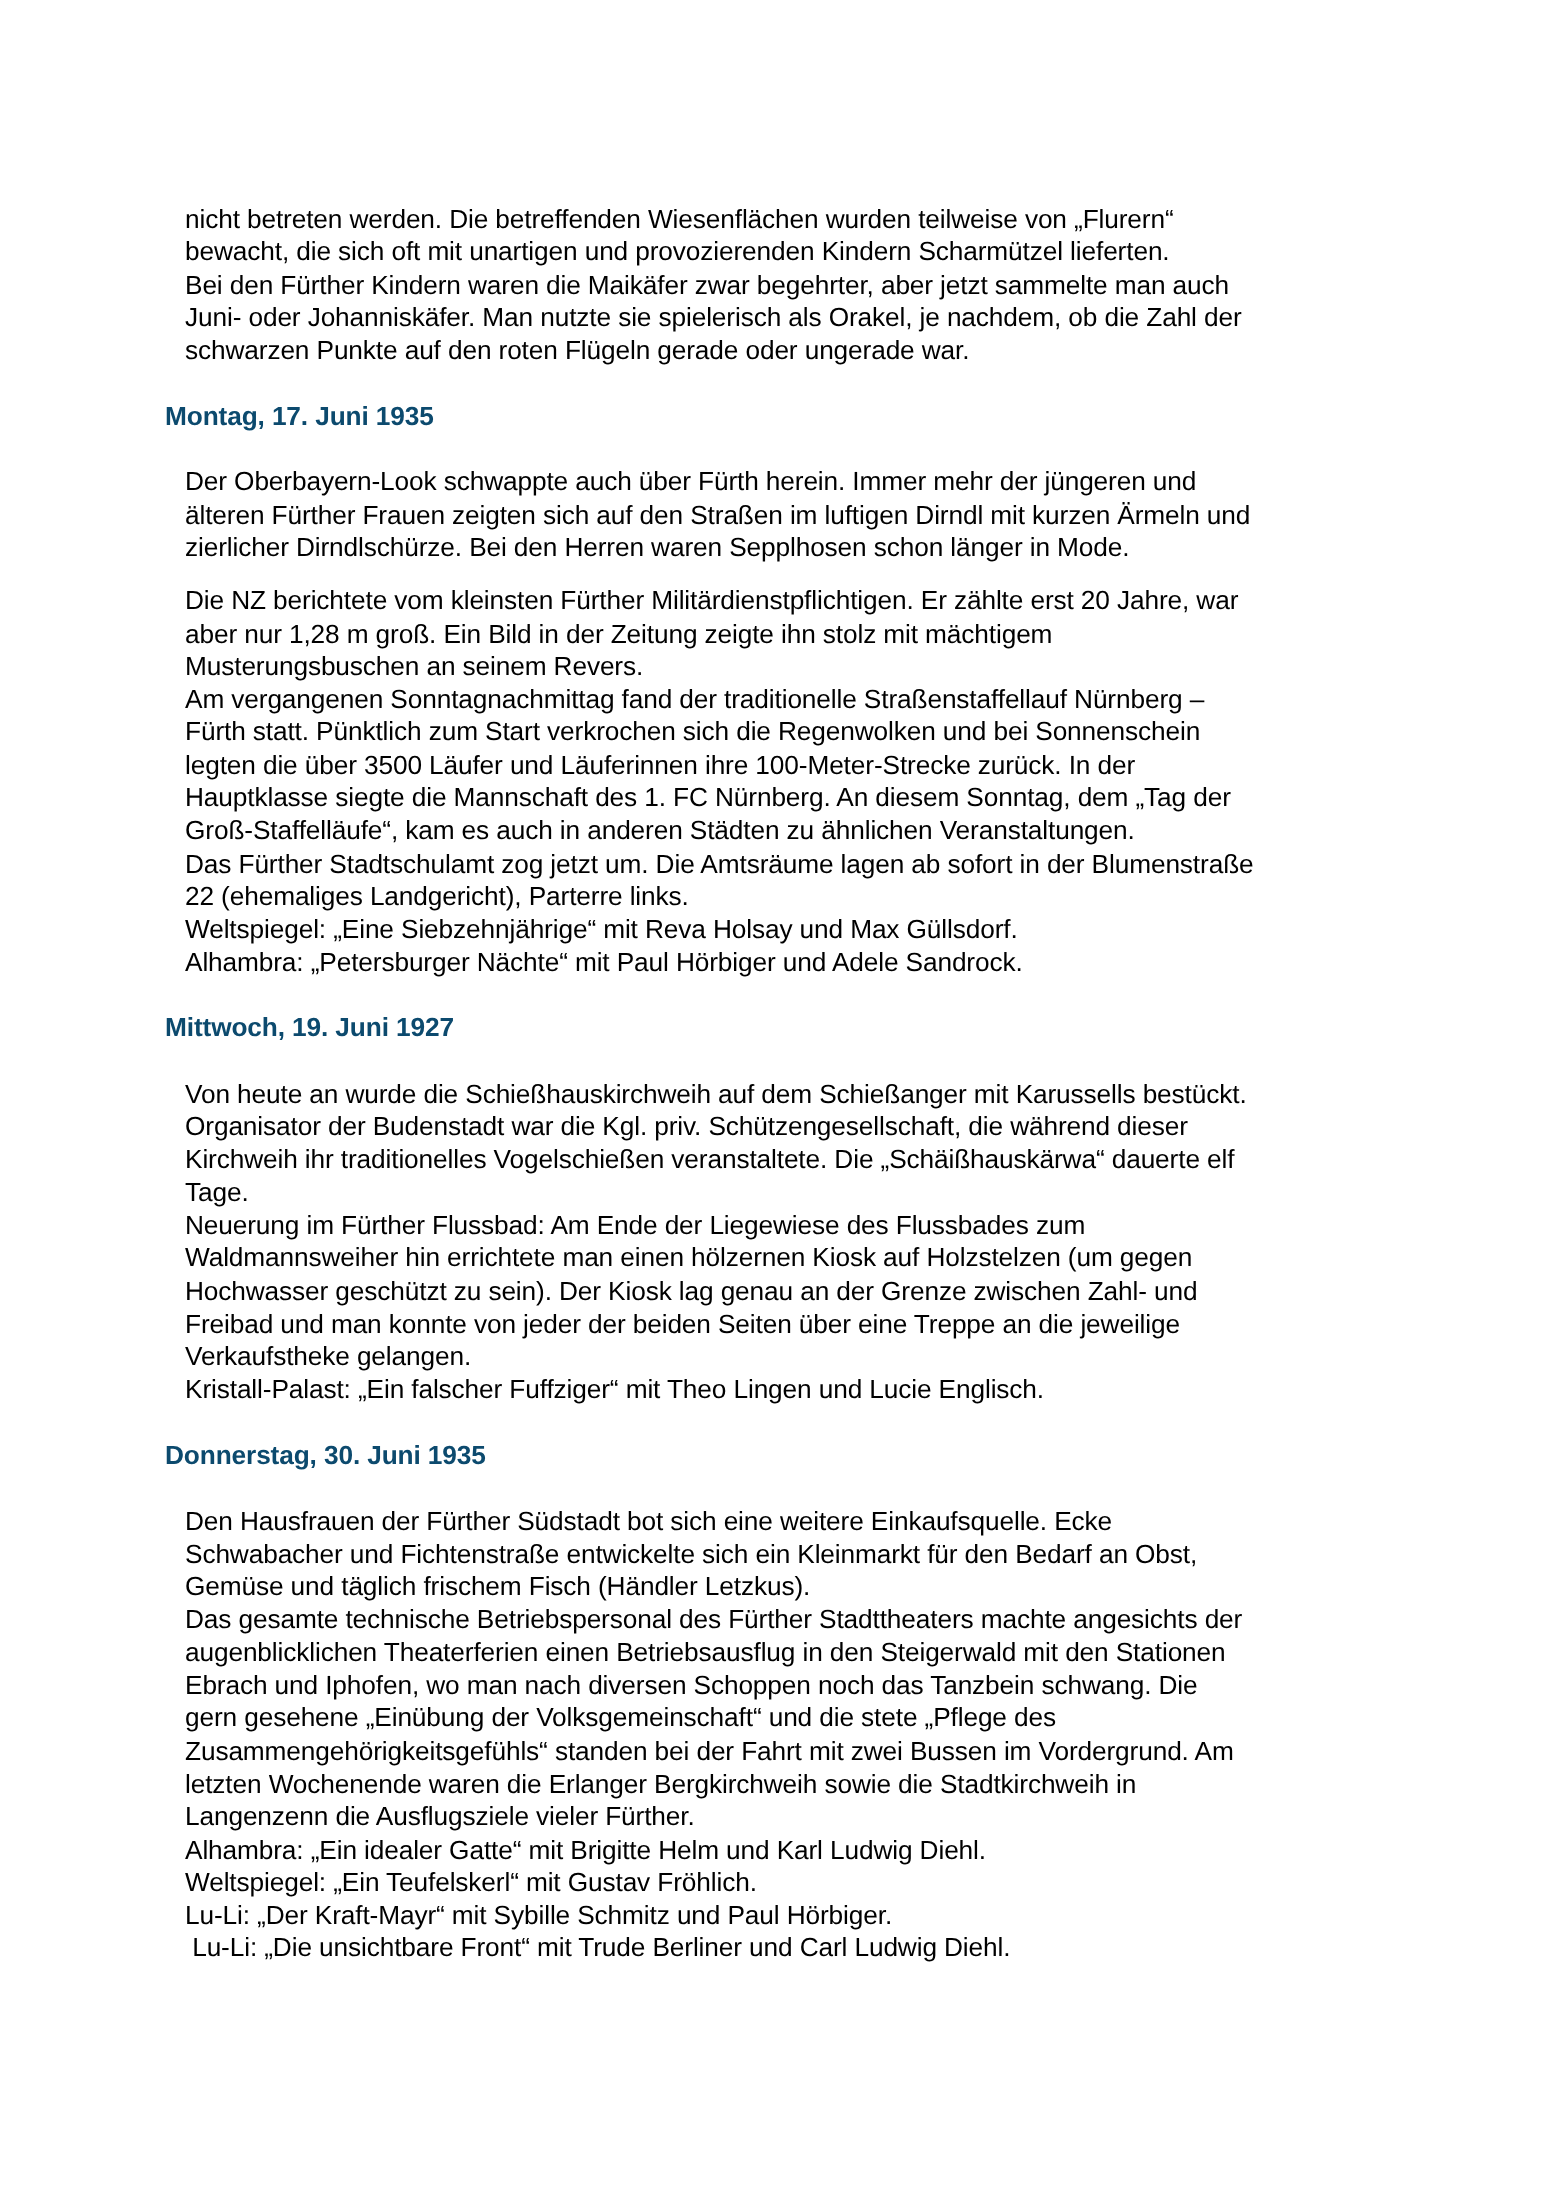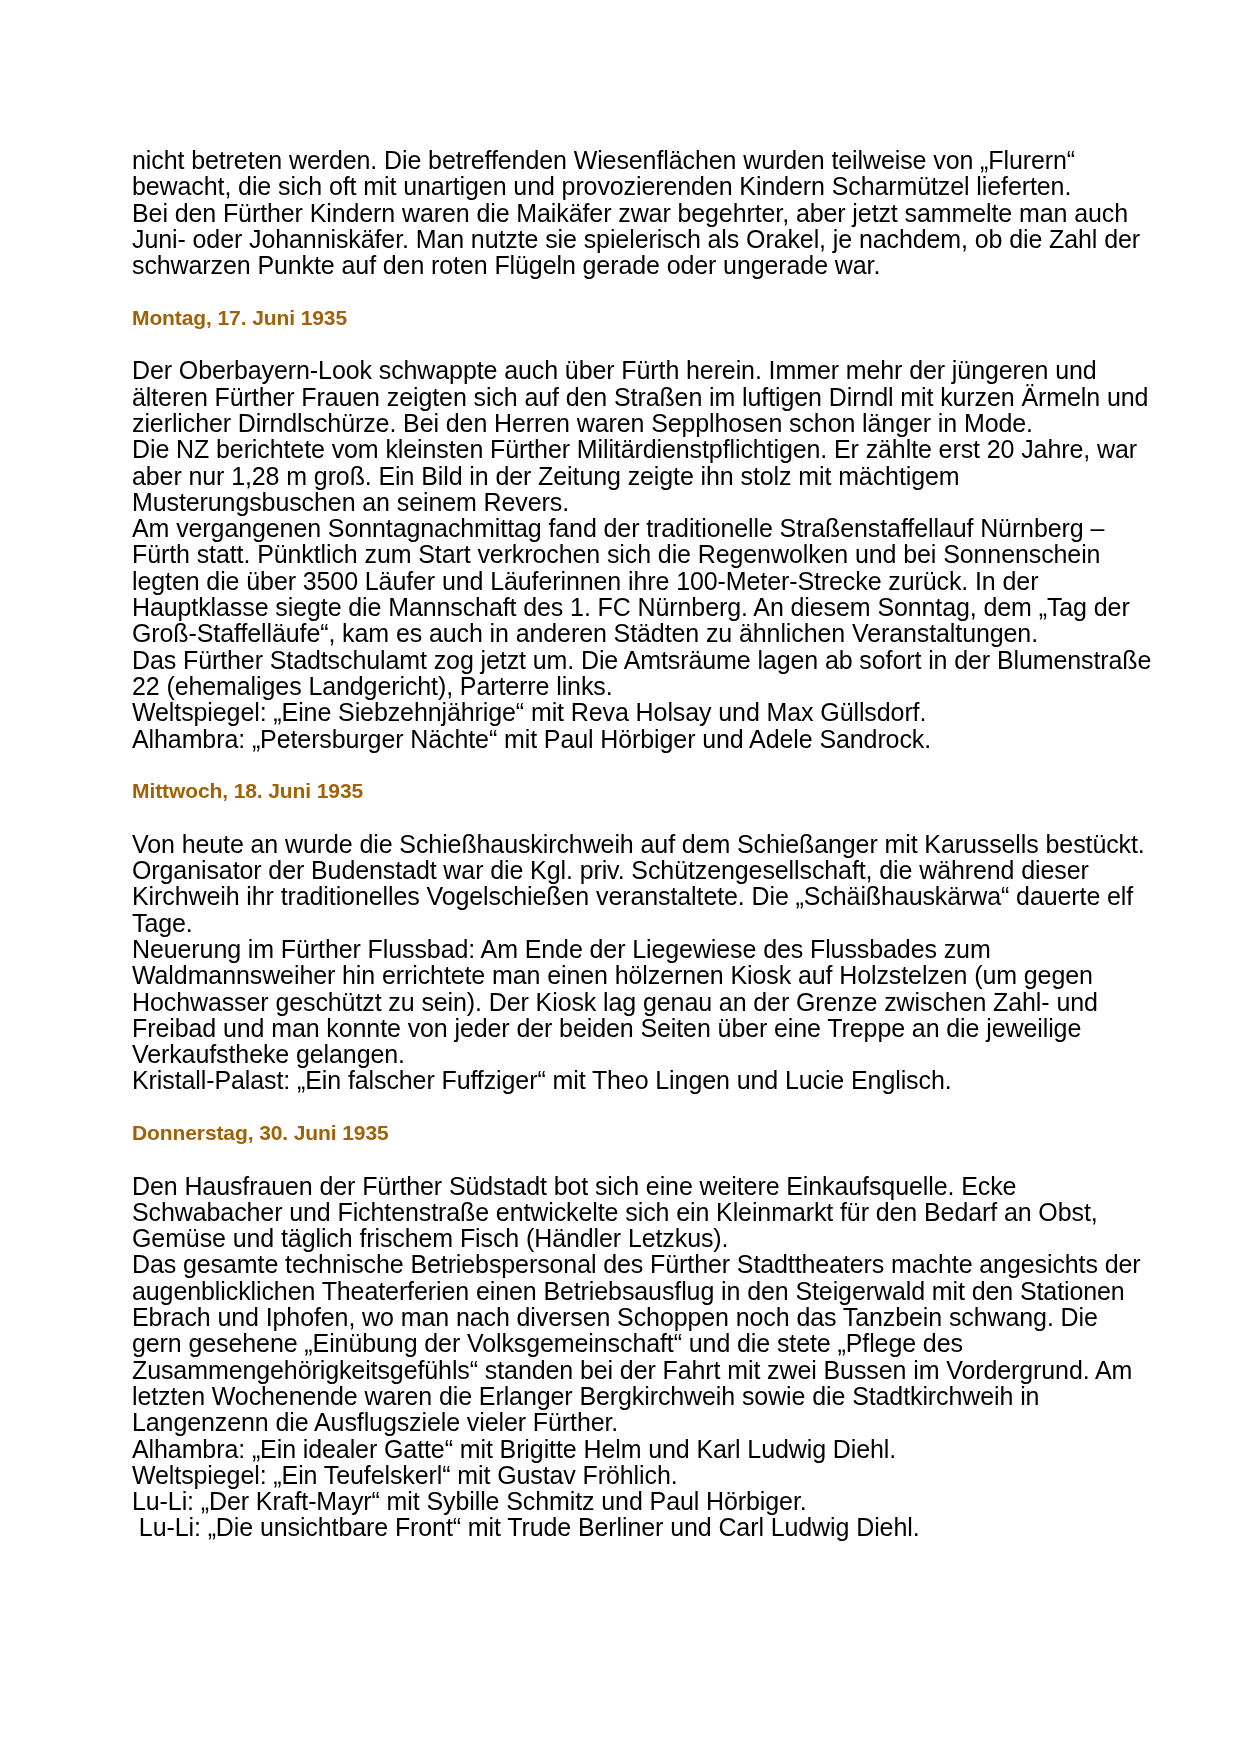--- a/index.html
+++ b/index.html
@@ -16,34 +16,34 @@
     overflow: hidden;
     box-sizing: border-box;
     padding: 147px 70px 60px 132px;
     font-family: "Liberation Sans", "DejaVu Sans", sans-serif;
     color: #000000;
   }
   .doc {
     width: 1060px;
   }
   .section-body {
-    margin: 0;
-    font-size: 25px;
+    margin: 16px;
+    font-size: 21px;
     line-height: 26.3px;
     letter-spacing: -0.1px;
     white-space: pre-line;
     color: #000000;
   }
   .section-heading {
     margin: 26.3px 0 26.3px 0;
     font-size: 21px;
     line-height: 26.3px;
     letter-spacing: -0.1px;
     font-weight: bold;
-    color: #a16207;
+    color: #0c4a6e;
   }
 </style>
 </head>
 <body>
 
 <div class="page">
   <div class="doc">
 
     <section>
       <p class="section-body">nicht betreten werden. Die betreffenden Wiesenflächen wurden teilweise von „Flurern“
@@ -69,21 +69,21 @@
 legten die über 3500 Läufer und Läuferinnen ihre 100-Meter-Strecke zurück. In der
 Hauptklasse siegte die Mannschaft des 1. FC Nürnberg. An diesem Sonntag, dem „Tag der
 Groß-Staffelläufe“, kam es auch in anderen Städten zu ähnlichen Veranstaltungen.
 Das Fürther Stadtschulamt zog jetzt um. Die Amtsräume lagen ab sofort in der Blumenstraße
 22 (ehemaliges Landgericht), Parterre links.
 Weltspiegel: „Eine Siebzehnjährige“ mit Reva Holsay und Max Güllsdorf.
 Alhambra: „Petersburger Nächte“ mit Paul Hörbiger und Adele Sandrock.</p>
     </section>
 
     <section>
-      <h2 class="section-heading">Mittwoch, 18. Juni 1935</h2>
+      <h2 class="section-heading">Mittwoch, 19. Juni 1927</h2>
       <p class="section-body">Von heute an wurde die Schießhauskirchweih auf dem Schießanger mit Karussells bestückt.
 Organisator der Budenstadt war die Kgl. priv. Schützengesellschaft, die während dieser
 Kirchweih ihr traditionelles Vogelschießen veranstaltete. Die „Schäißhauskärwa“ dauerte elf
 Tage.
 Neuerung im Fürther Flussbad: Am Ende der Liegewiese des Flussbades zum
 Waldmannsweiher hin errichtete man einen hölzernen Kiosk auf Holzstelzen (um gegen
 Hochwasser geschützt zu sein). Der Kiosk lag genau an der Grenze zwischen Zahl- und
 Freibad und man konnte von jeder der beiden Seiten über eine Treppe an die jeweilige
 Verkaufstheke gelangen.
 Kristall-Palast: „Ein falscher Fuffziger“ mit Theo Lingen und Lucie Englisch.</p>

